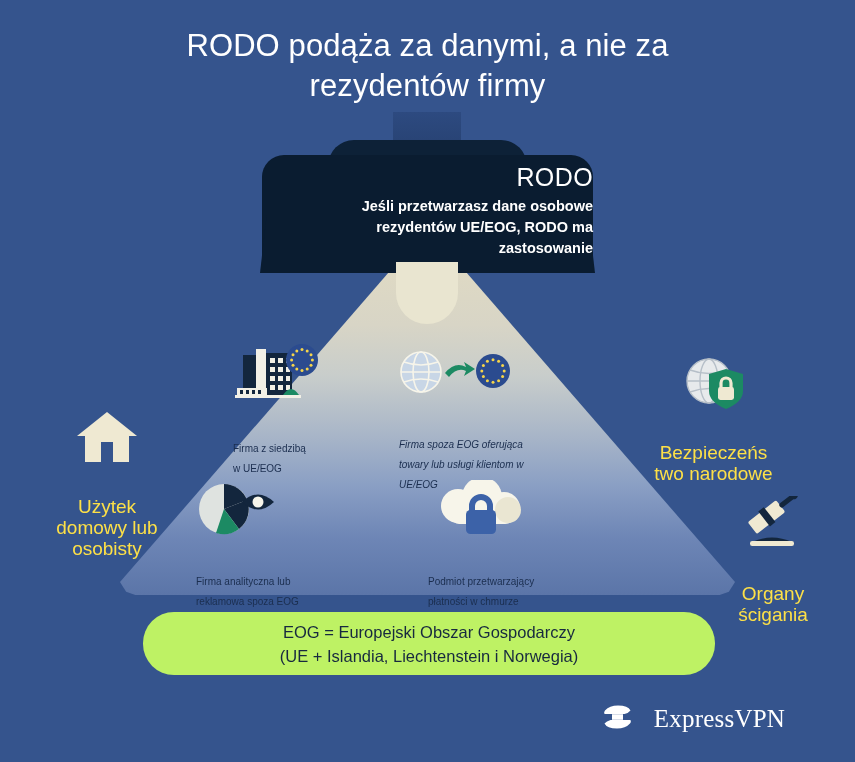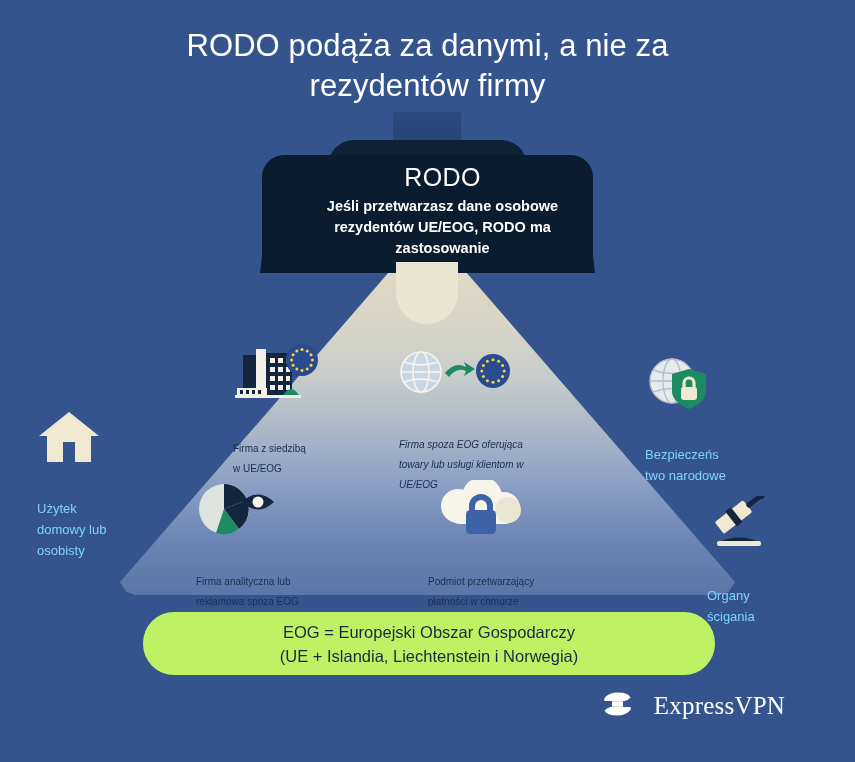--- a/index.html
+++ b/index.html
@@ -55,24 +55,23 @@
     position: absolute;
     left: -2px; top: 60px;
     width: 335px; height: 58px;
     background: #0a1c30;
     clip-path: polygon(2% 0%, 98% 0%, 100% 100%, 0% 100%);
   }
   #shade-text {
     position: absolute;
     left: 262px; top: 160px;
     width: 331px;
-    text-align: center;
+    text-align: right;
     color: #ffffff;
     z-index: 4;
-    margin-left: 15px;
   }
   #shade-title {
     font-size: 25px;
     line-height: 34px;
     letter-spacing: .4px;
   }
   #shade-sub {
     margin-top: 2px;
     font-size: 14.5px;
     line-height: 21px;
@@ -120,22 +119,23 @@
   }
   #item-0 { left: 233px; top: 303px; width: 210px; }
   #item-1 { left: 399px; top: 303px; width: 232px; font-style: italic; }
   #item-2 { left: 196px; top: 440px; width: 236px; }
   #item-3 { left: 428px; top: 440px; width: 222px; }
 
   
   .side-item {
     position: absolute;
     z-index: 2;
-    color: #7dd3fc;
-    font-size: 13px;
+    text-align: center;
+    color: #fde047;
+    font-size: 19px;
     line-height: 21px;
     white-space: pre-line;
   }
   .side-item .icon-wrap { display:block; margin: 0 auto 6px auto; }
   #side-home   { left: 37px;  top: 367px; width: 140px; }
   #side-sec    { left: 645px; top: 313px; width: 137px; }
   #side-law    { left: 707px; top: 454px; width: 132px; }
 
   
   #banner {
@@ -151,21 +151,21 @@
     font-size: 16.5px;
     line-height: 24px;
     text-align: center;
     white-space: pre-line;
     z-index: 2;
   }
 
   
   #logo {
     position: absolute;
-    right: 70px; bottom: 39px;
+    right: 70px; bottom: 26px;
     display: flex;
     align-items: center;
     gap: 19px;
     z-index: 2;
   }
   #logo-text {
     color: #ffffff;
     font-family: "Liberation Serif", serif;
     font-size: 25px;
     letter-spacing: .2px;

